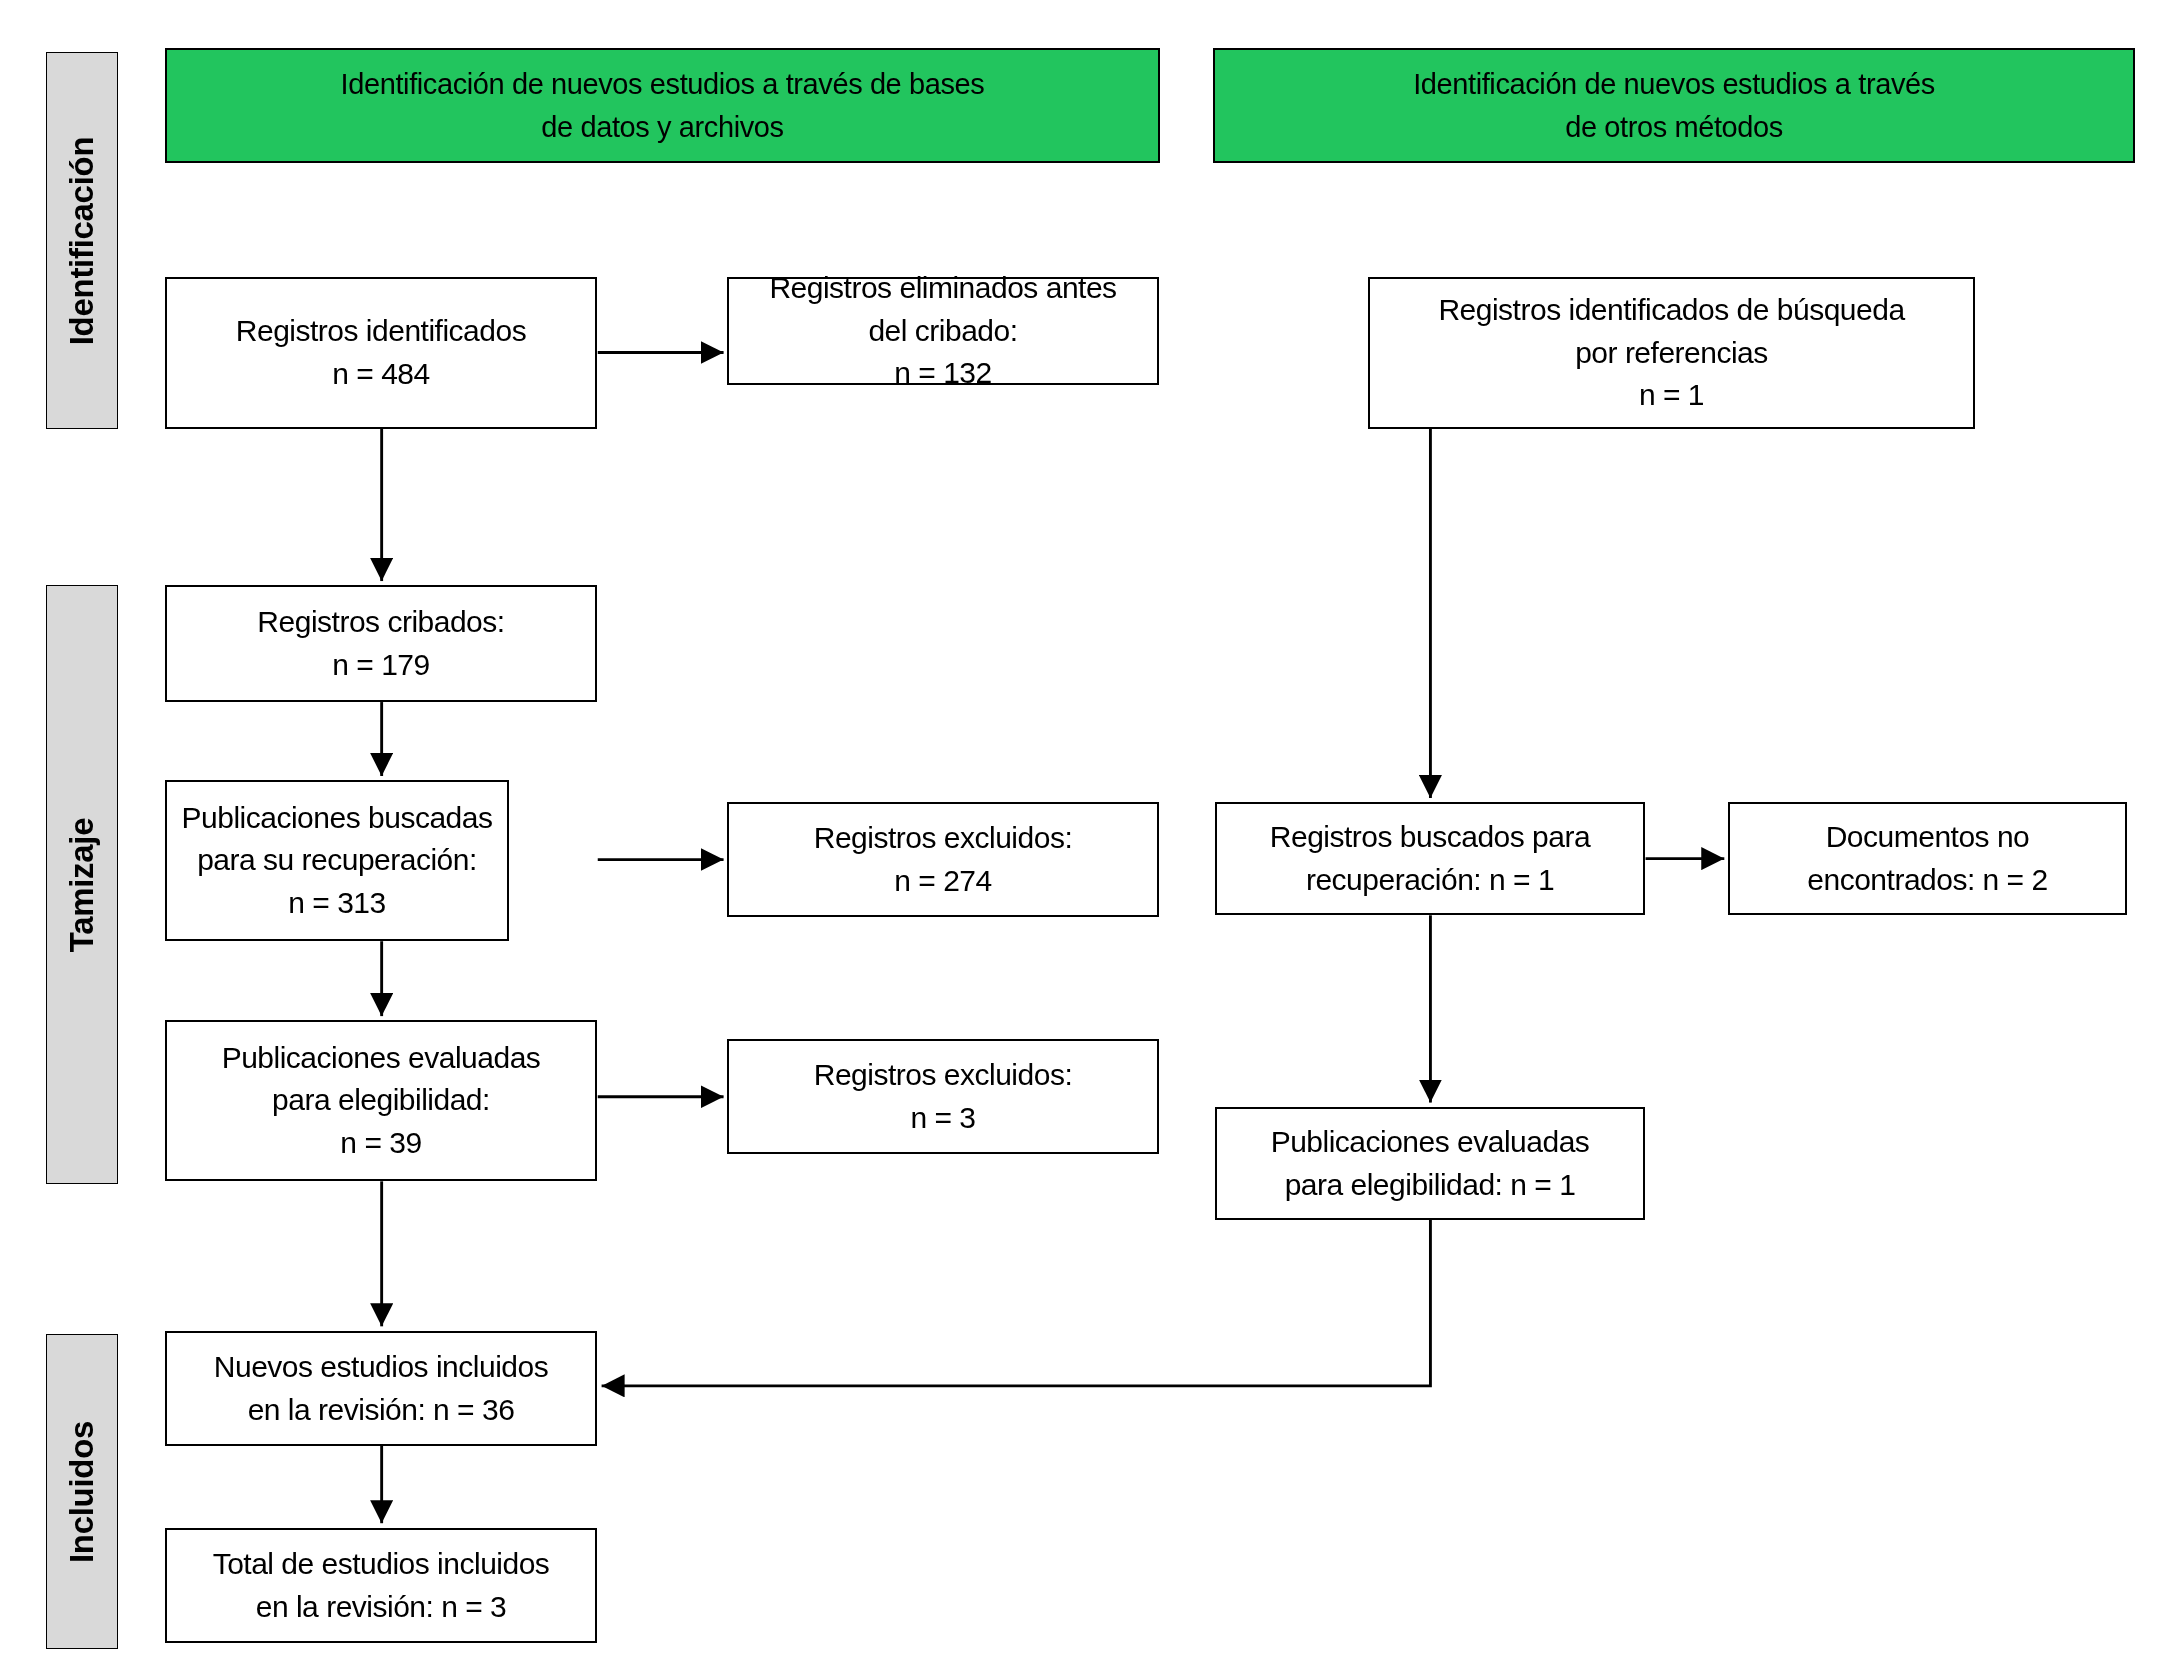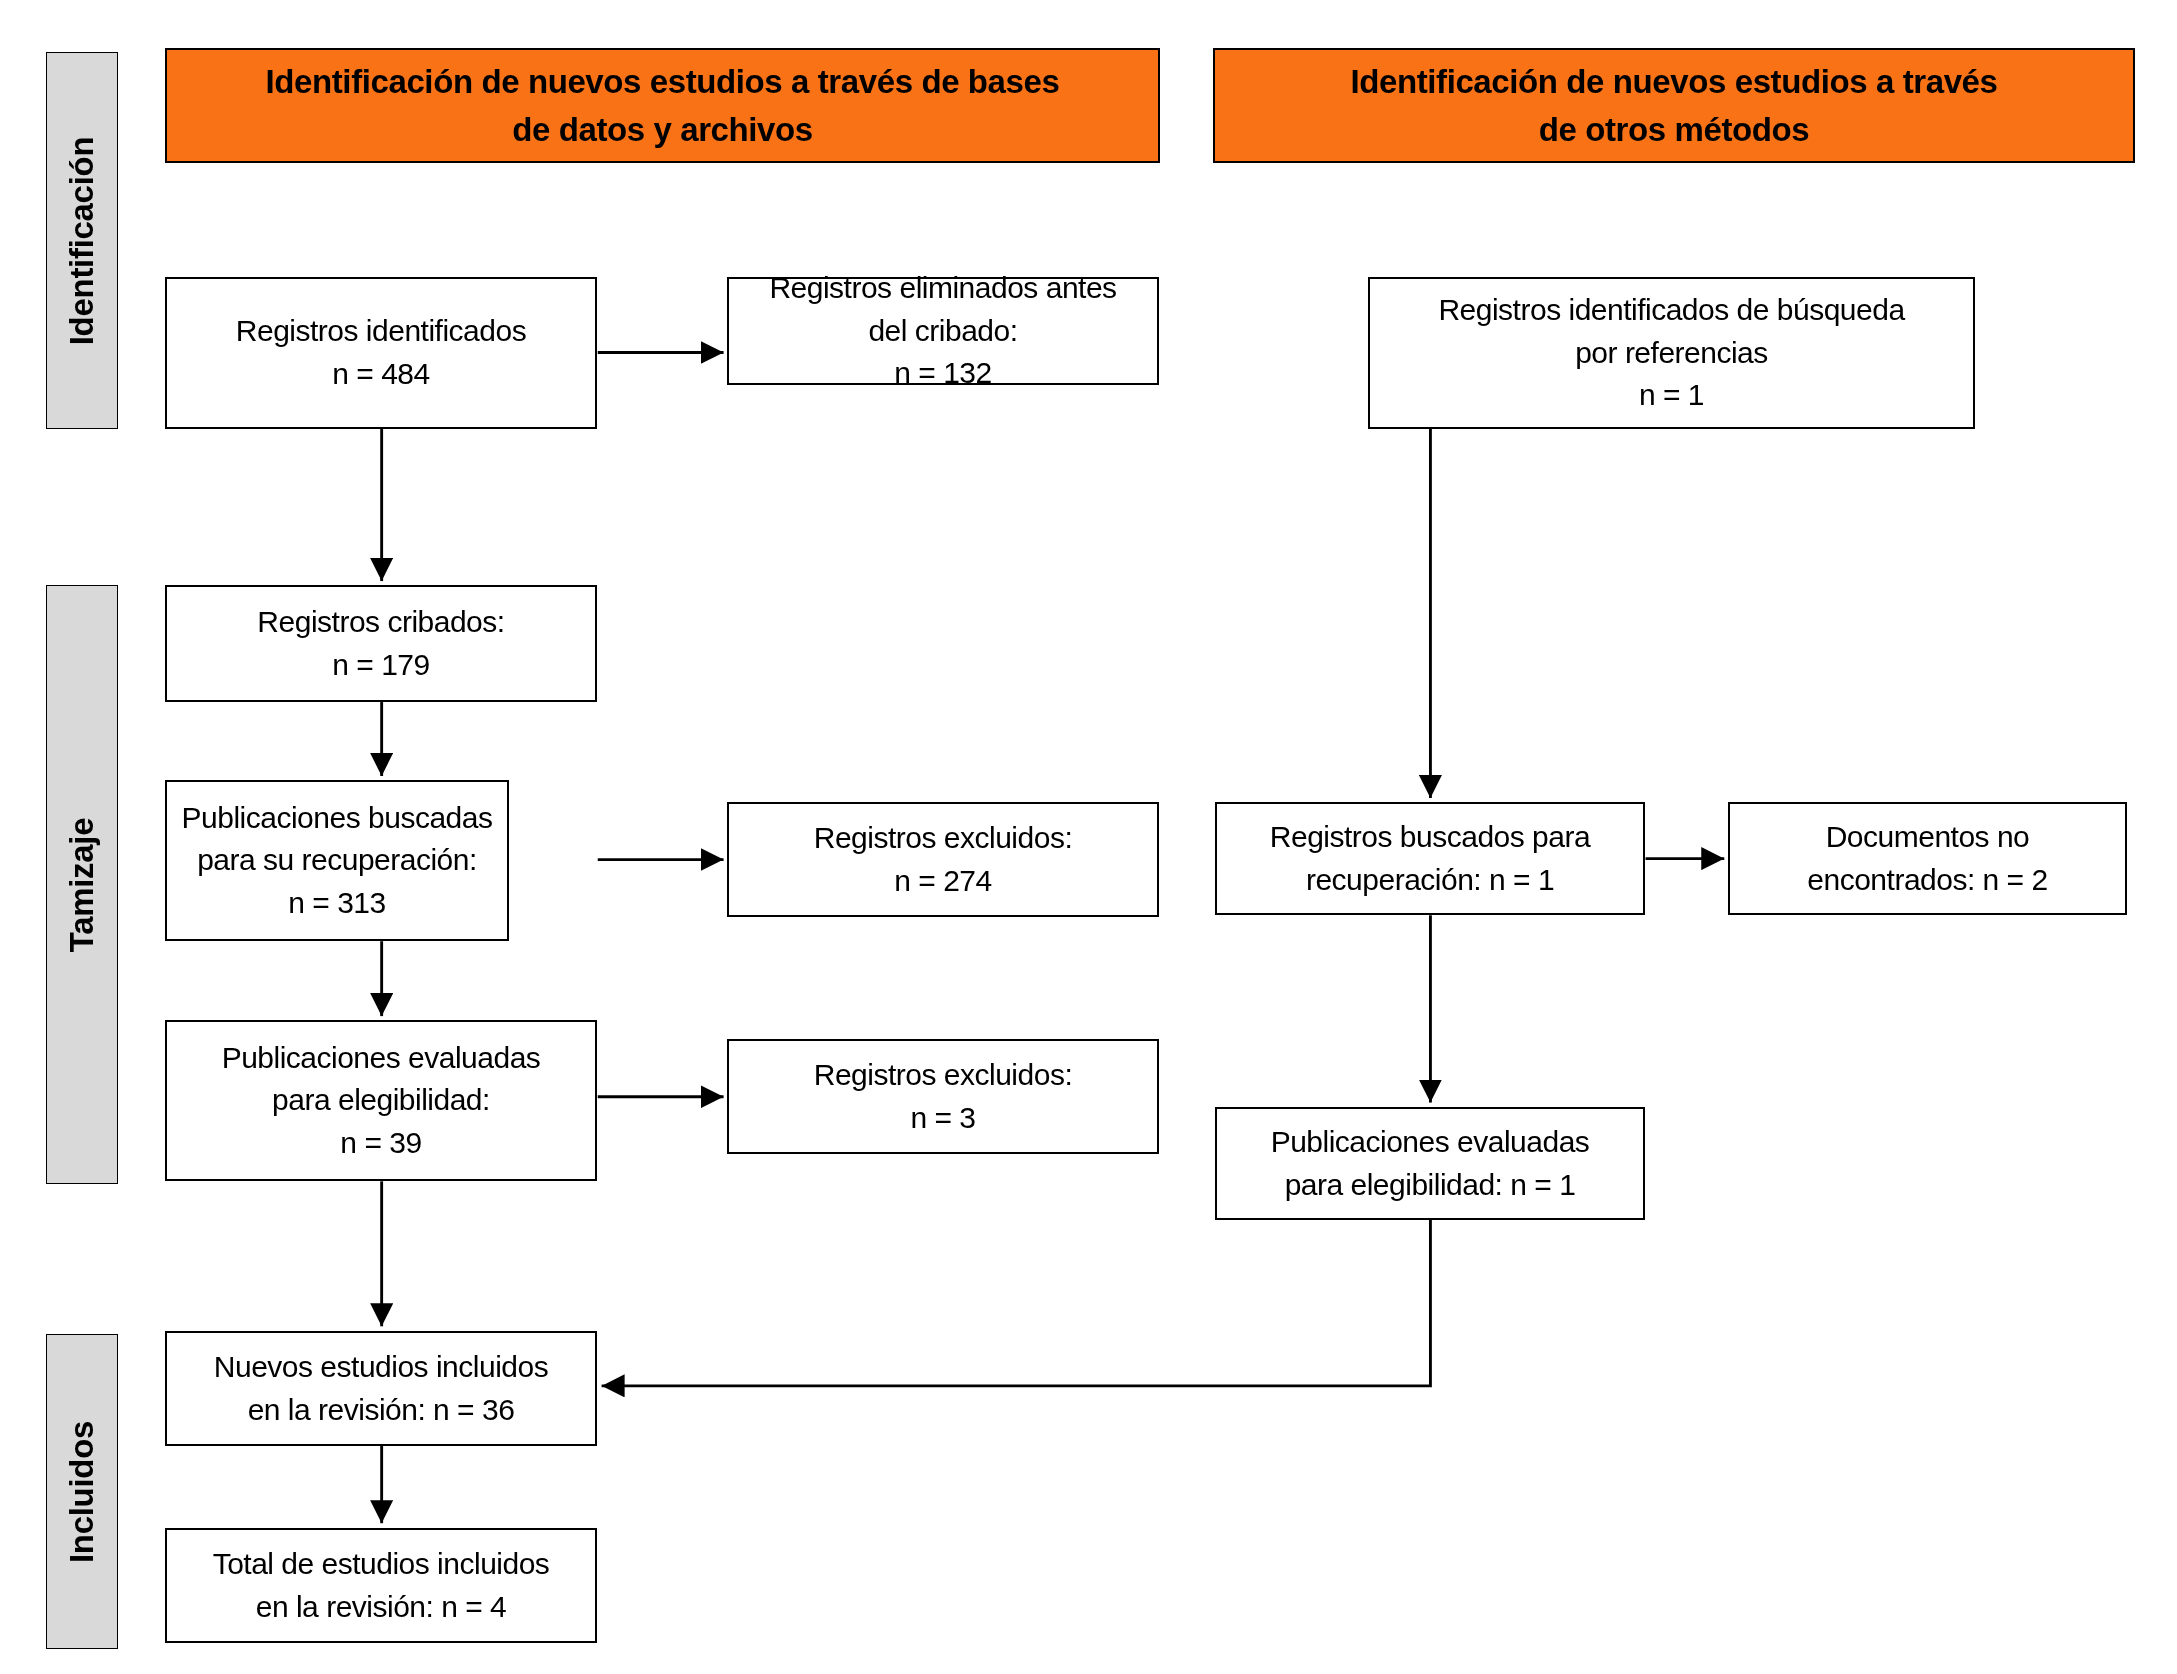--- a/index.html
+++ b/index.html
@@ -21,29 +21,29 @@
     position: absolute;
     top: 50%; left: 50%;
     transform: translate(-50%, -50%) rotate(-90deg);
     white-space: nowrap;
     font-weight: bold;
     font-size: 33px;
     letter-spacing: -0.3px;
   }
   .hdr {
     position: absolute;
-    background: #f97316;
+    background: #22c55e;
     border: 2.9px solid #000000;
     box-sizing: border-box;
     display: flex;
     align-items: center;
     justify-content: center;
     text-align: center;
-    font-weight: bold;
-    font-size: 33px;
+    font-weight: normal;
+    font-size: 29px;
     letter-spacing: -0.4px;
     line-height: 1.45;
     white-space: pre-line;
   }
   .node {
     position: absolute;
     background: #ffffff;
     border: 2.9px solid #000000;
     box-sizing: border-box;
     display: flex;
@@ -95,21 +95,21 @@
 n = 179</div>
   <div class="node" style="left:165px; top:780px; width:344px; height:161px;">Publicaciones buscadas
 para su recuperación:
 n = 313</div>
   <div class="node" style="left:165px; top:1020px; width:432px; height:161px;">Publicaciones evaluadas
 para elegibilidad:
 n = 39</div>
   <div class="node" style="left:165px; top:1331px; width:432px; height:115px;">Nuevos estudios incluidos
 en la revisión: n = 36</div>
   <div class="node" style="left:165px; top:1528px; width:432px; height:115px;">Total de estudios incluidos
-en la revisión: n = 4</div>
+en la revisión: n = 3</div>
 
   <div class="node" style="left:727px; top:277px; width:432px; height:108px;">Registros eliminados antes
 del cribado:
 n = 132</div>
   <div class="node" style="left:727px; top:802px; width:432px; height:115px;">Registros excluidos:
 n = 274</div>
   <div class="node" style="left:727px; top:1039px; width:432px; height:115px;">Registros excluidos:
 n = 3</div>
 
   <div class="node" style="left:1368px; top:277px; width:607px; height:152px;">Registros identificados de búsqueda

